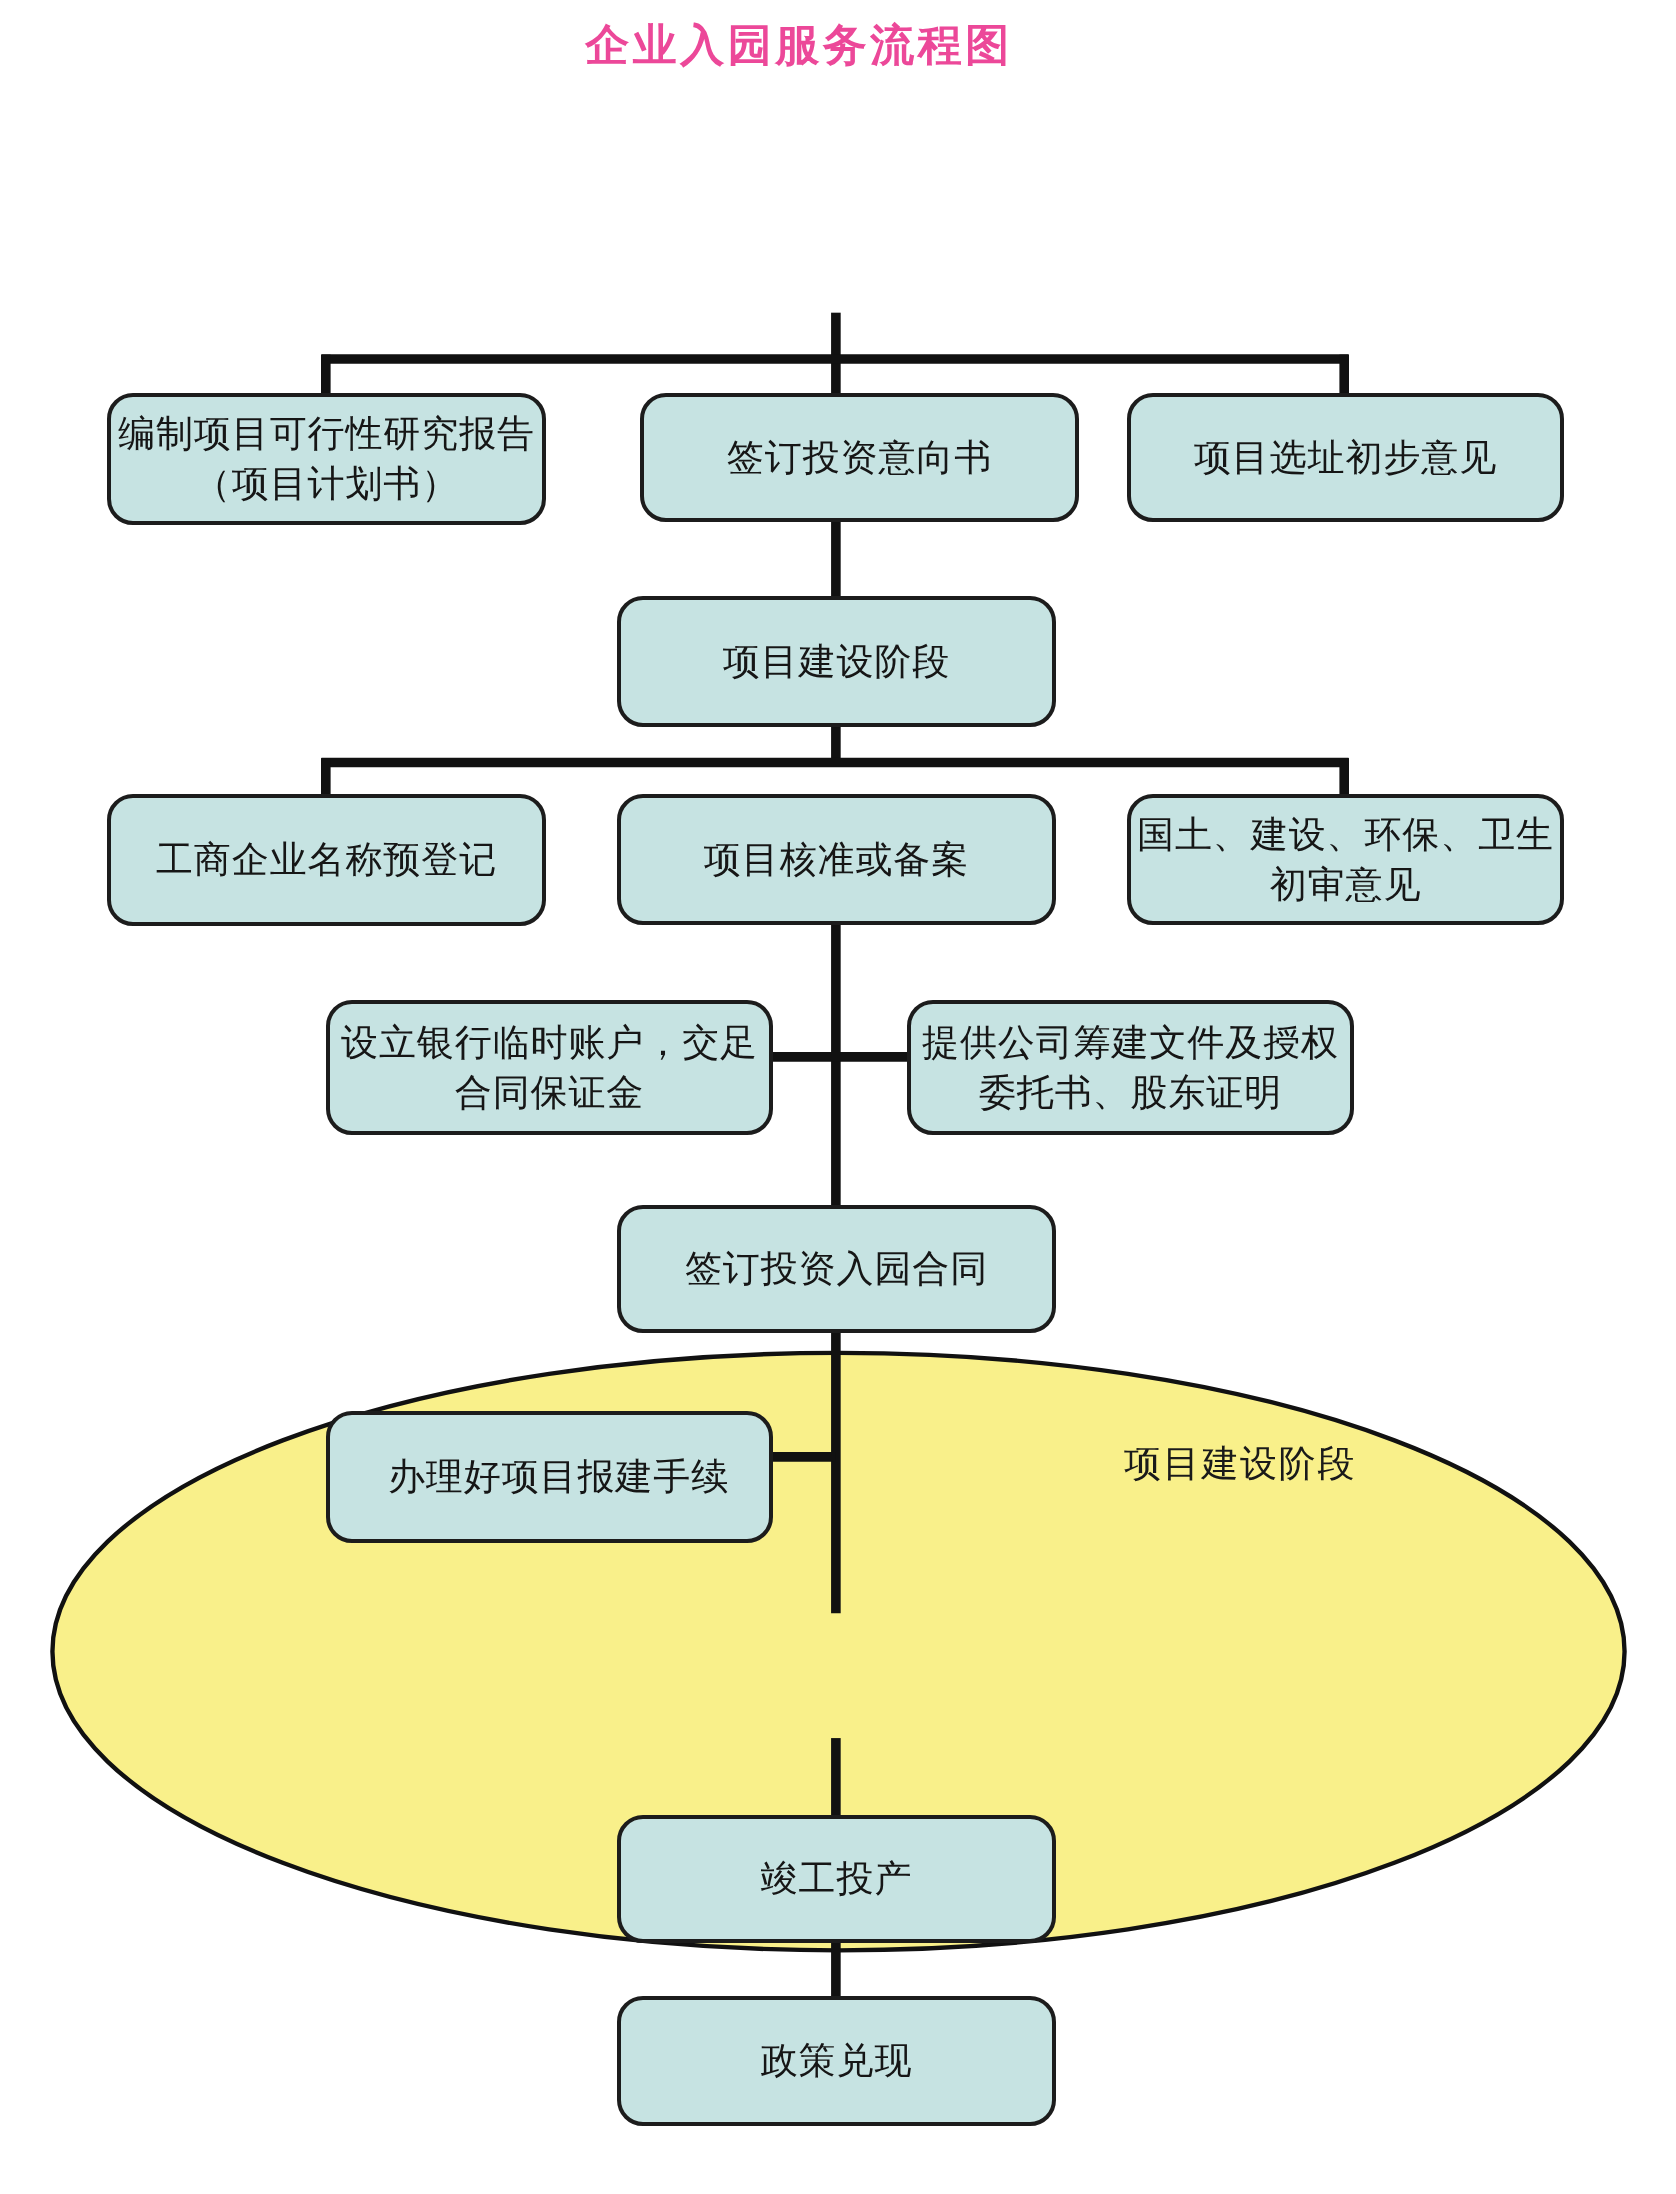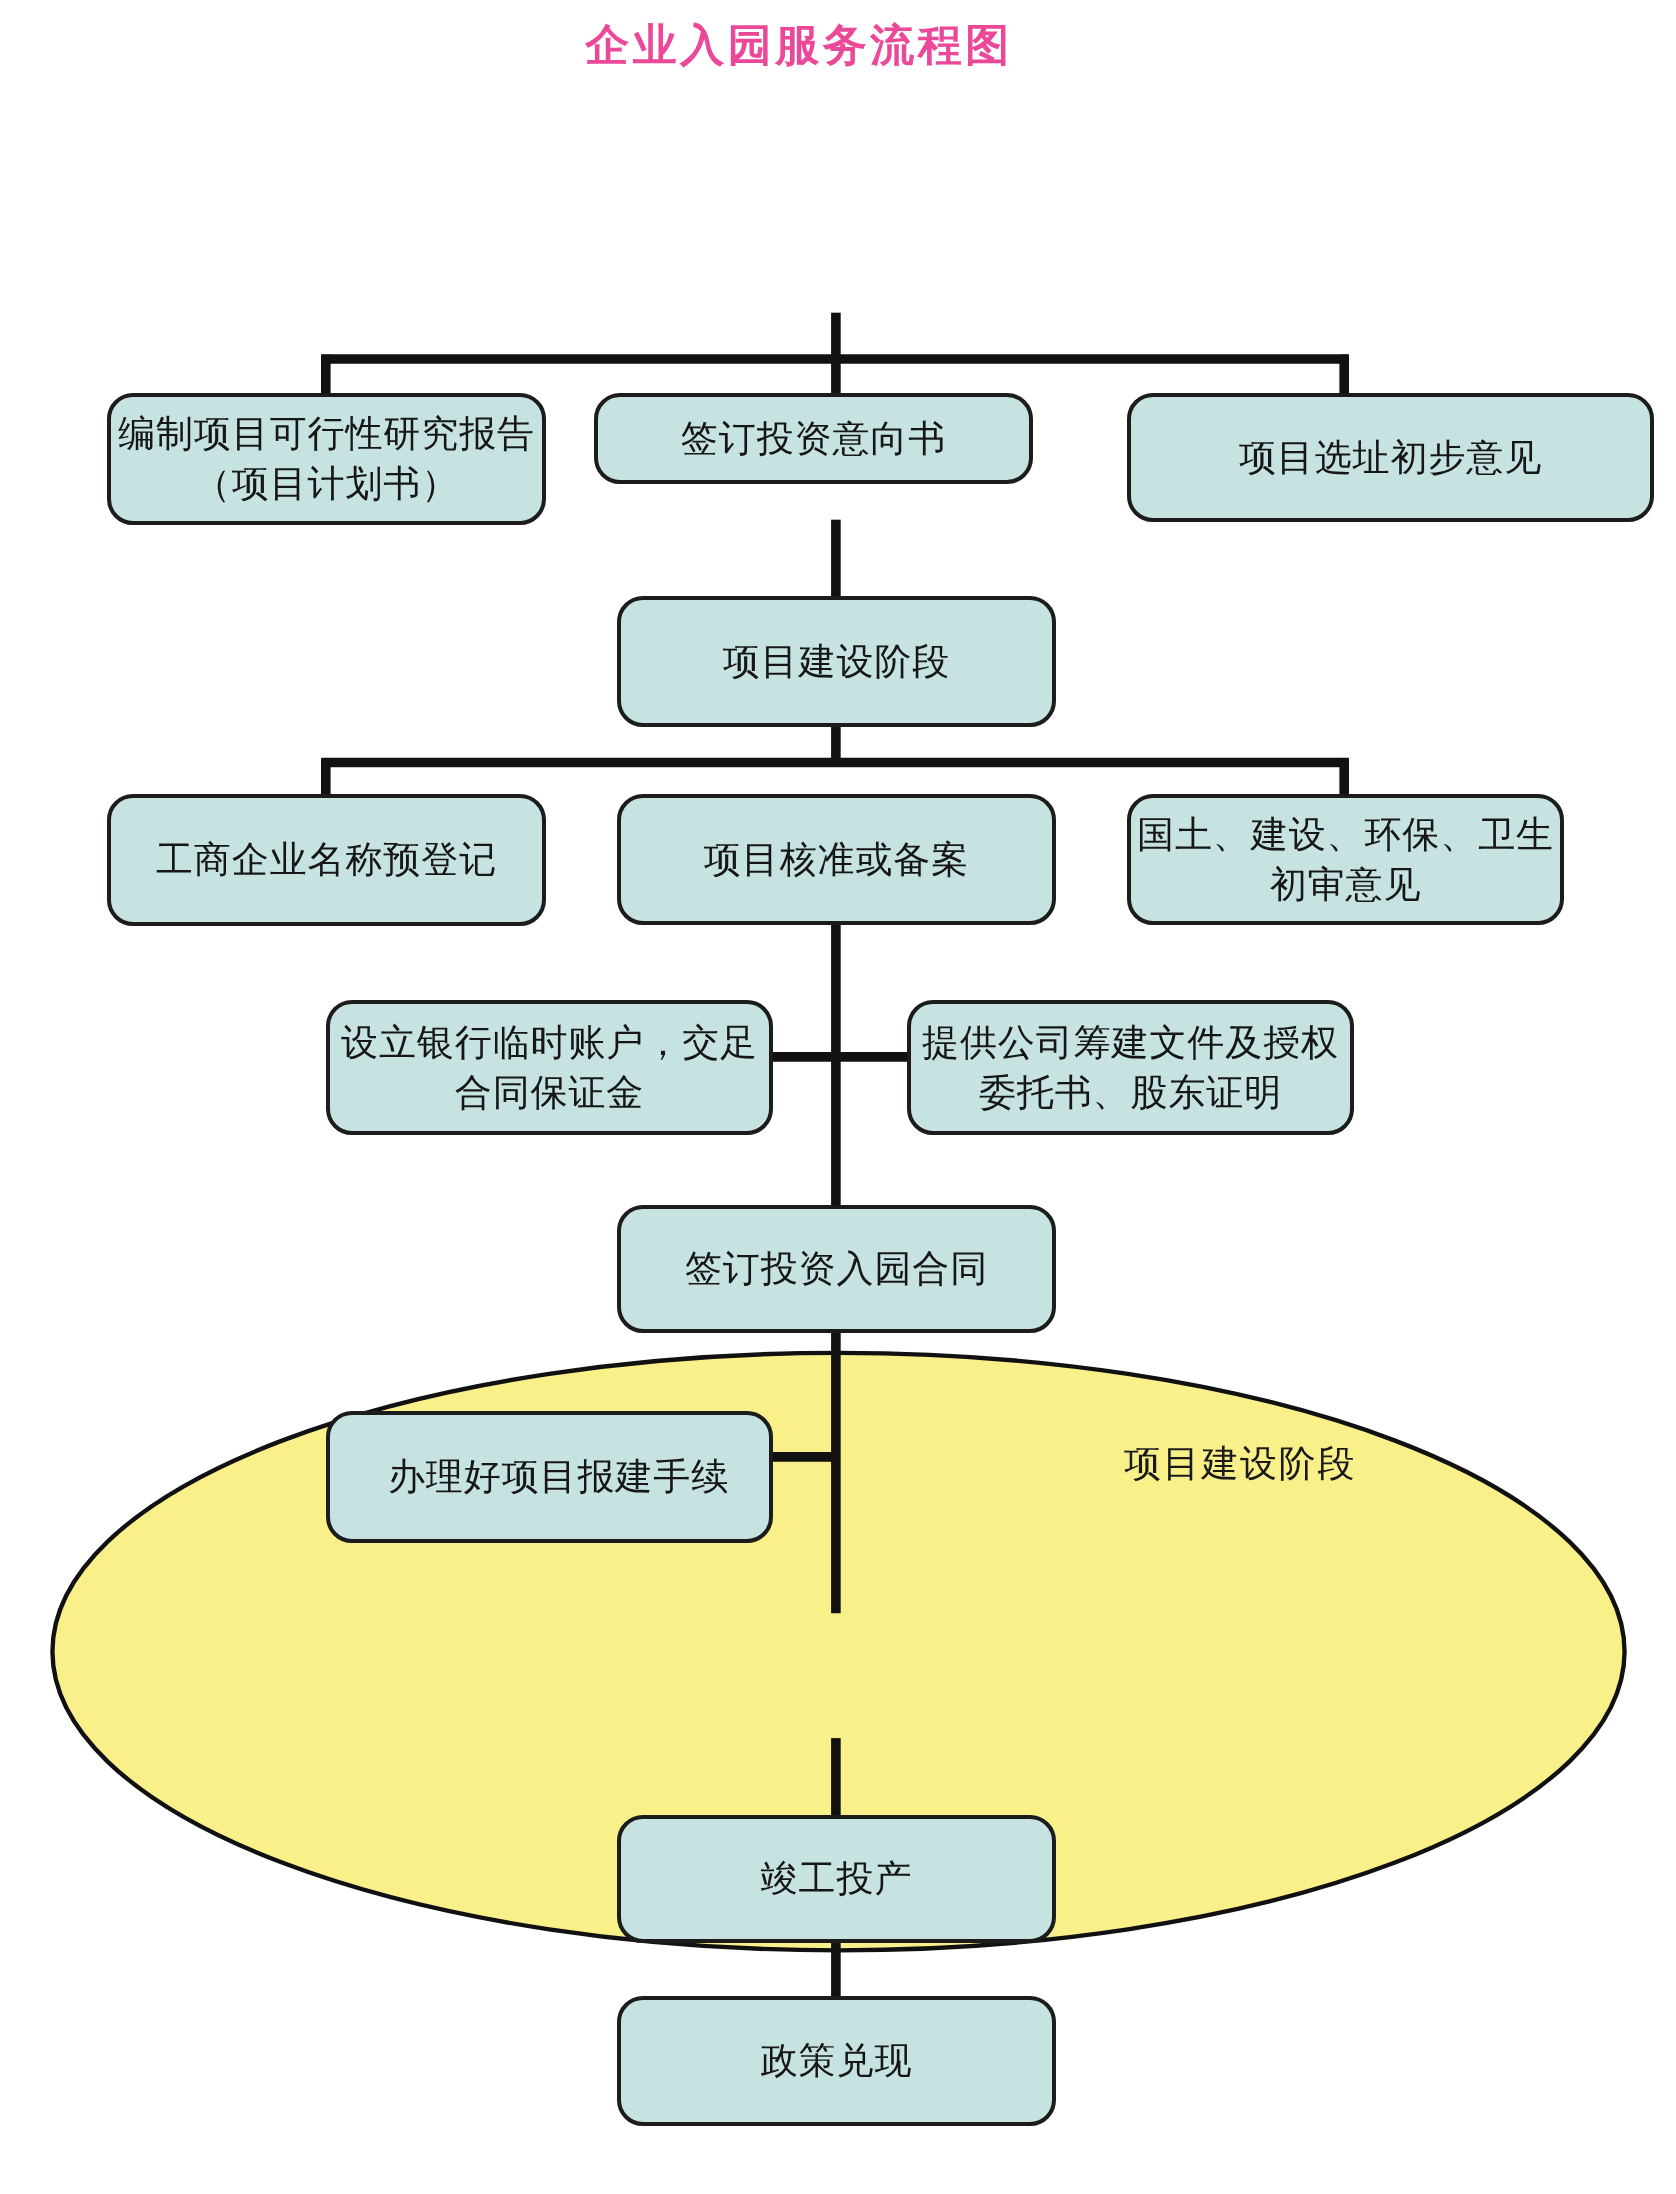--- a/index.html
+++ b/index.html
@@ -80,23 +80,23 @@
       <line x1="957" y1="2221" x2="957" y2="2289"></line>
     </g>
   </svg>
 
   <div class="ellipse-label">项目建设阶段</div>
 
 
   <div class="node" style="left:107px;  top:393px;  width:439px; height:132px;">编制项目可行性研究报告
 （项目计划书）</div>
 
-  <div class="node" style="left:594px;  top:393px;  width:439px; height:91px;">签订投资意向书</div>
+  <div class="node" style="left:640px;  top:393px;  width:439px; height:129px;">签订投资意向书</div>
 
-  <div class="node" style="left:1127px; top:393px;  width:527px; height:129px;">项目选址初步意见</div>
+  <div class="node" style="left:1127px; top:393px;  width:437px; height:129px;">项目选址初步意见</div>
 
   <div class="node" style="left:617px;  top:596px;  width:439px; height:131px;">项目建设阶段</div>
 
   <div class="node" style="left:107px;  top:794px;  width:439px; height:132px;">工商企业名称预登记</div>
 
   <div class="node" style="left:617px;  top:794px;  width:439px; height:131px;">项目核准或备案</div>
 
   <div class="node" style="left:1127px; top:794px;  width:437px; height:131px;">国土、建设、环保、卫生
 初审意见</div>
 

